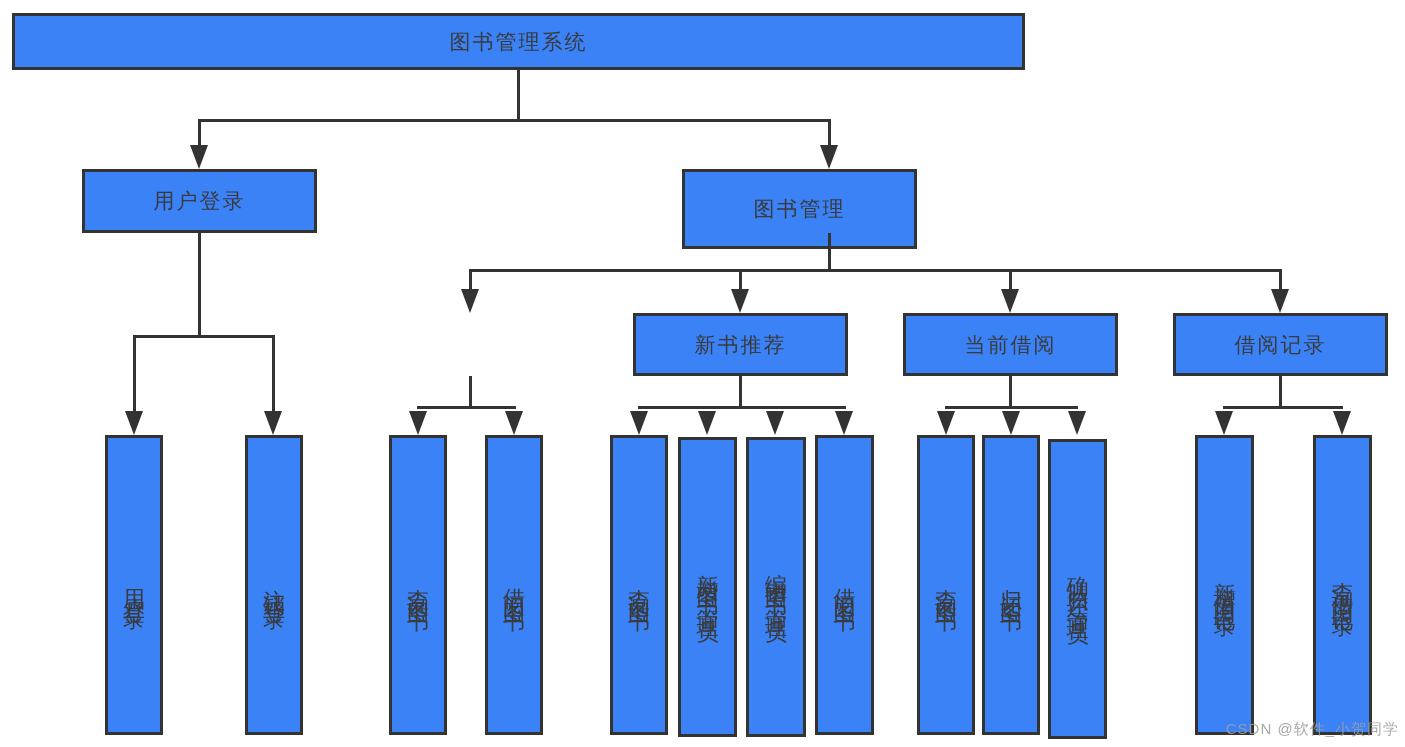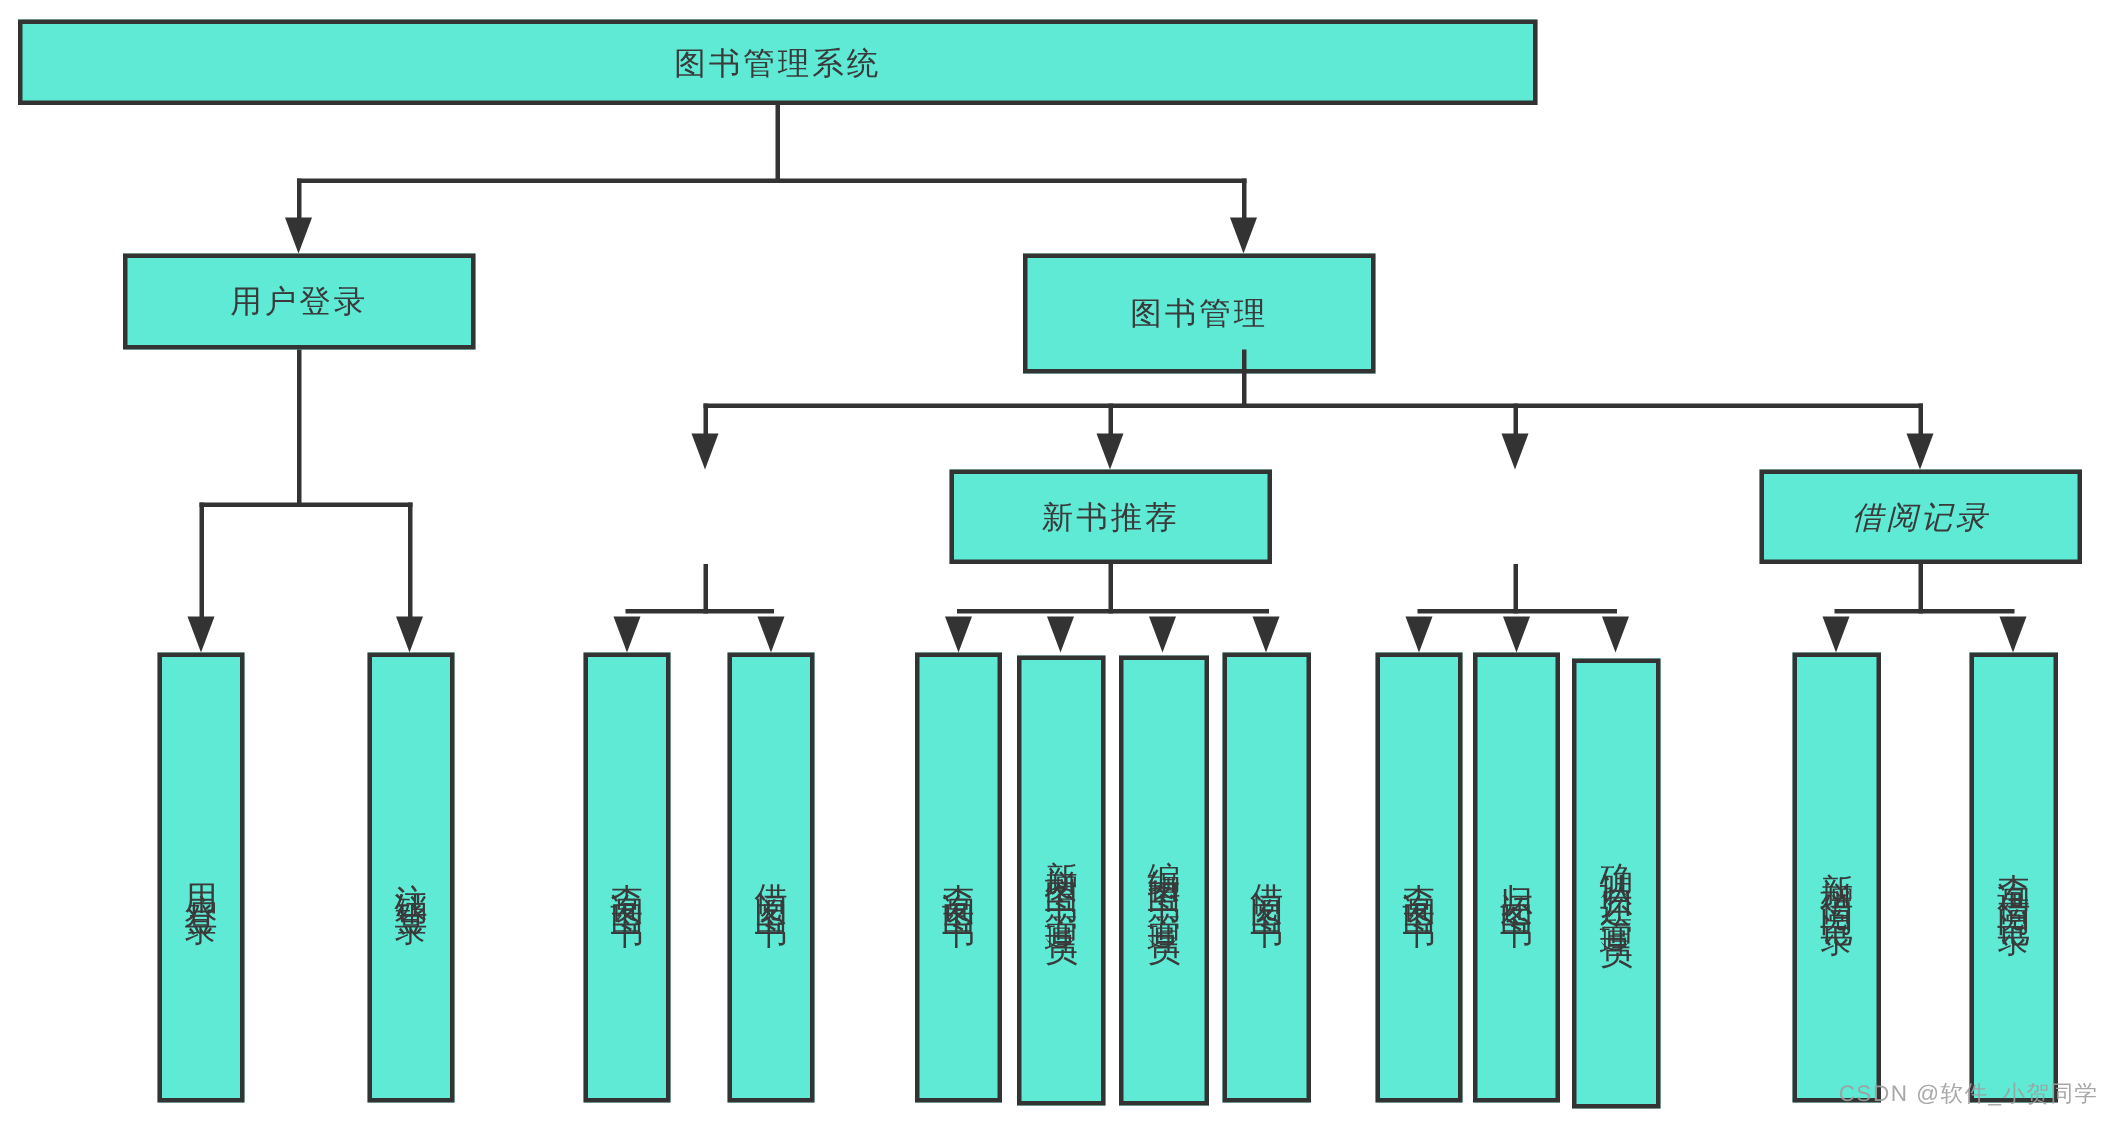--- a/index.html
+++ b/index.html
@@ -11,21 +11,21 @@
     width: 1405px;
     height: 747px;
     background: #ffffff;
     overflow: hidden;
   }
 
   
   .node {
     position: absolute;
     border: 3px solid #333333;
-    background: #5eead4;
+    background: #3b82f6;
     display: flex;
     align-items: center;
     justify-content: center;
     color: #3a3a3a;
   }
   .h-node {
     font-size: 21px;
     letter-spacing: 2px;
     text-align: center;
   }
@@ -103,21 +103,24 @@
   <div class="vline" style="left:198px; top:233px; height:105px;"></div>
   <div class="hline" style="left:133px; top:335px; width:142px;"></div>
   <div class="vline" style="left:133px; top:335px; height:78px;"></div>
   <div class="arrow" style="left:125px; top:411px;"></div>
   <div class="vline" style="left:272px; top:335px; height:78px;"></div>
   <div class="arrow" style="left:264px; top:411px;"></div>
 
   <div class="node h-node" style="left:633px; top:313px; width:215px; height:63px;">
     <span>新书推荐</span>
   </div>
-  <div class="node h-node" style="left:1173px; top:313px; width:215px; height:63px;font-style:italic;">
+  <div class="node h-node" style="left:903px; top:313px; width:215px; height:63px;">
+    <span>当前借阅</span>
+  </div>
+  <div class="node h-node" style="left:1173px; top:313px; width:215px; height:63px;">
     <span>借阅记录</span>
   </div>
 
   <div class="vline" style="left:469px; top:376px; height:33px;"></div>
   <div class="hline" style="left:417px; top:406px; width:99px;"></div>
   <div class="arrow" style="left:409px; top:411px;"></div>
   <div class="arrow" style="left:505px; top:411px;"></div>
 
   <div class="vline" style="left:739px; top:376px; height:33px;"></div>
   <div class="hline" style="left:638px; top:406px; width:208px;"></div>

